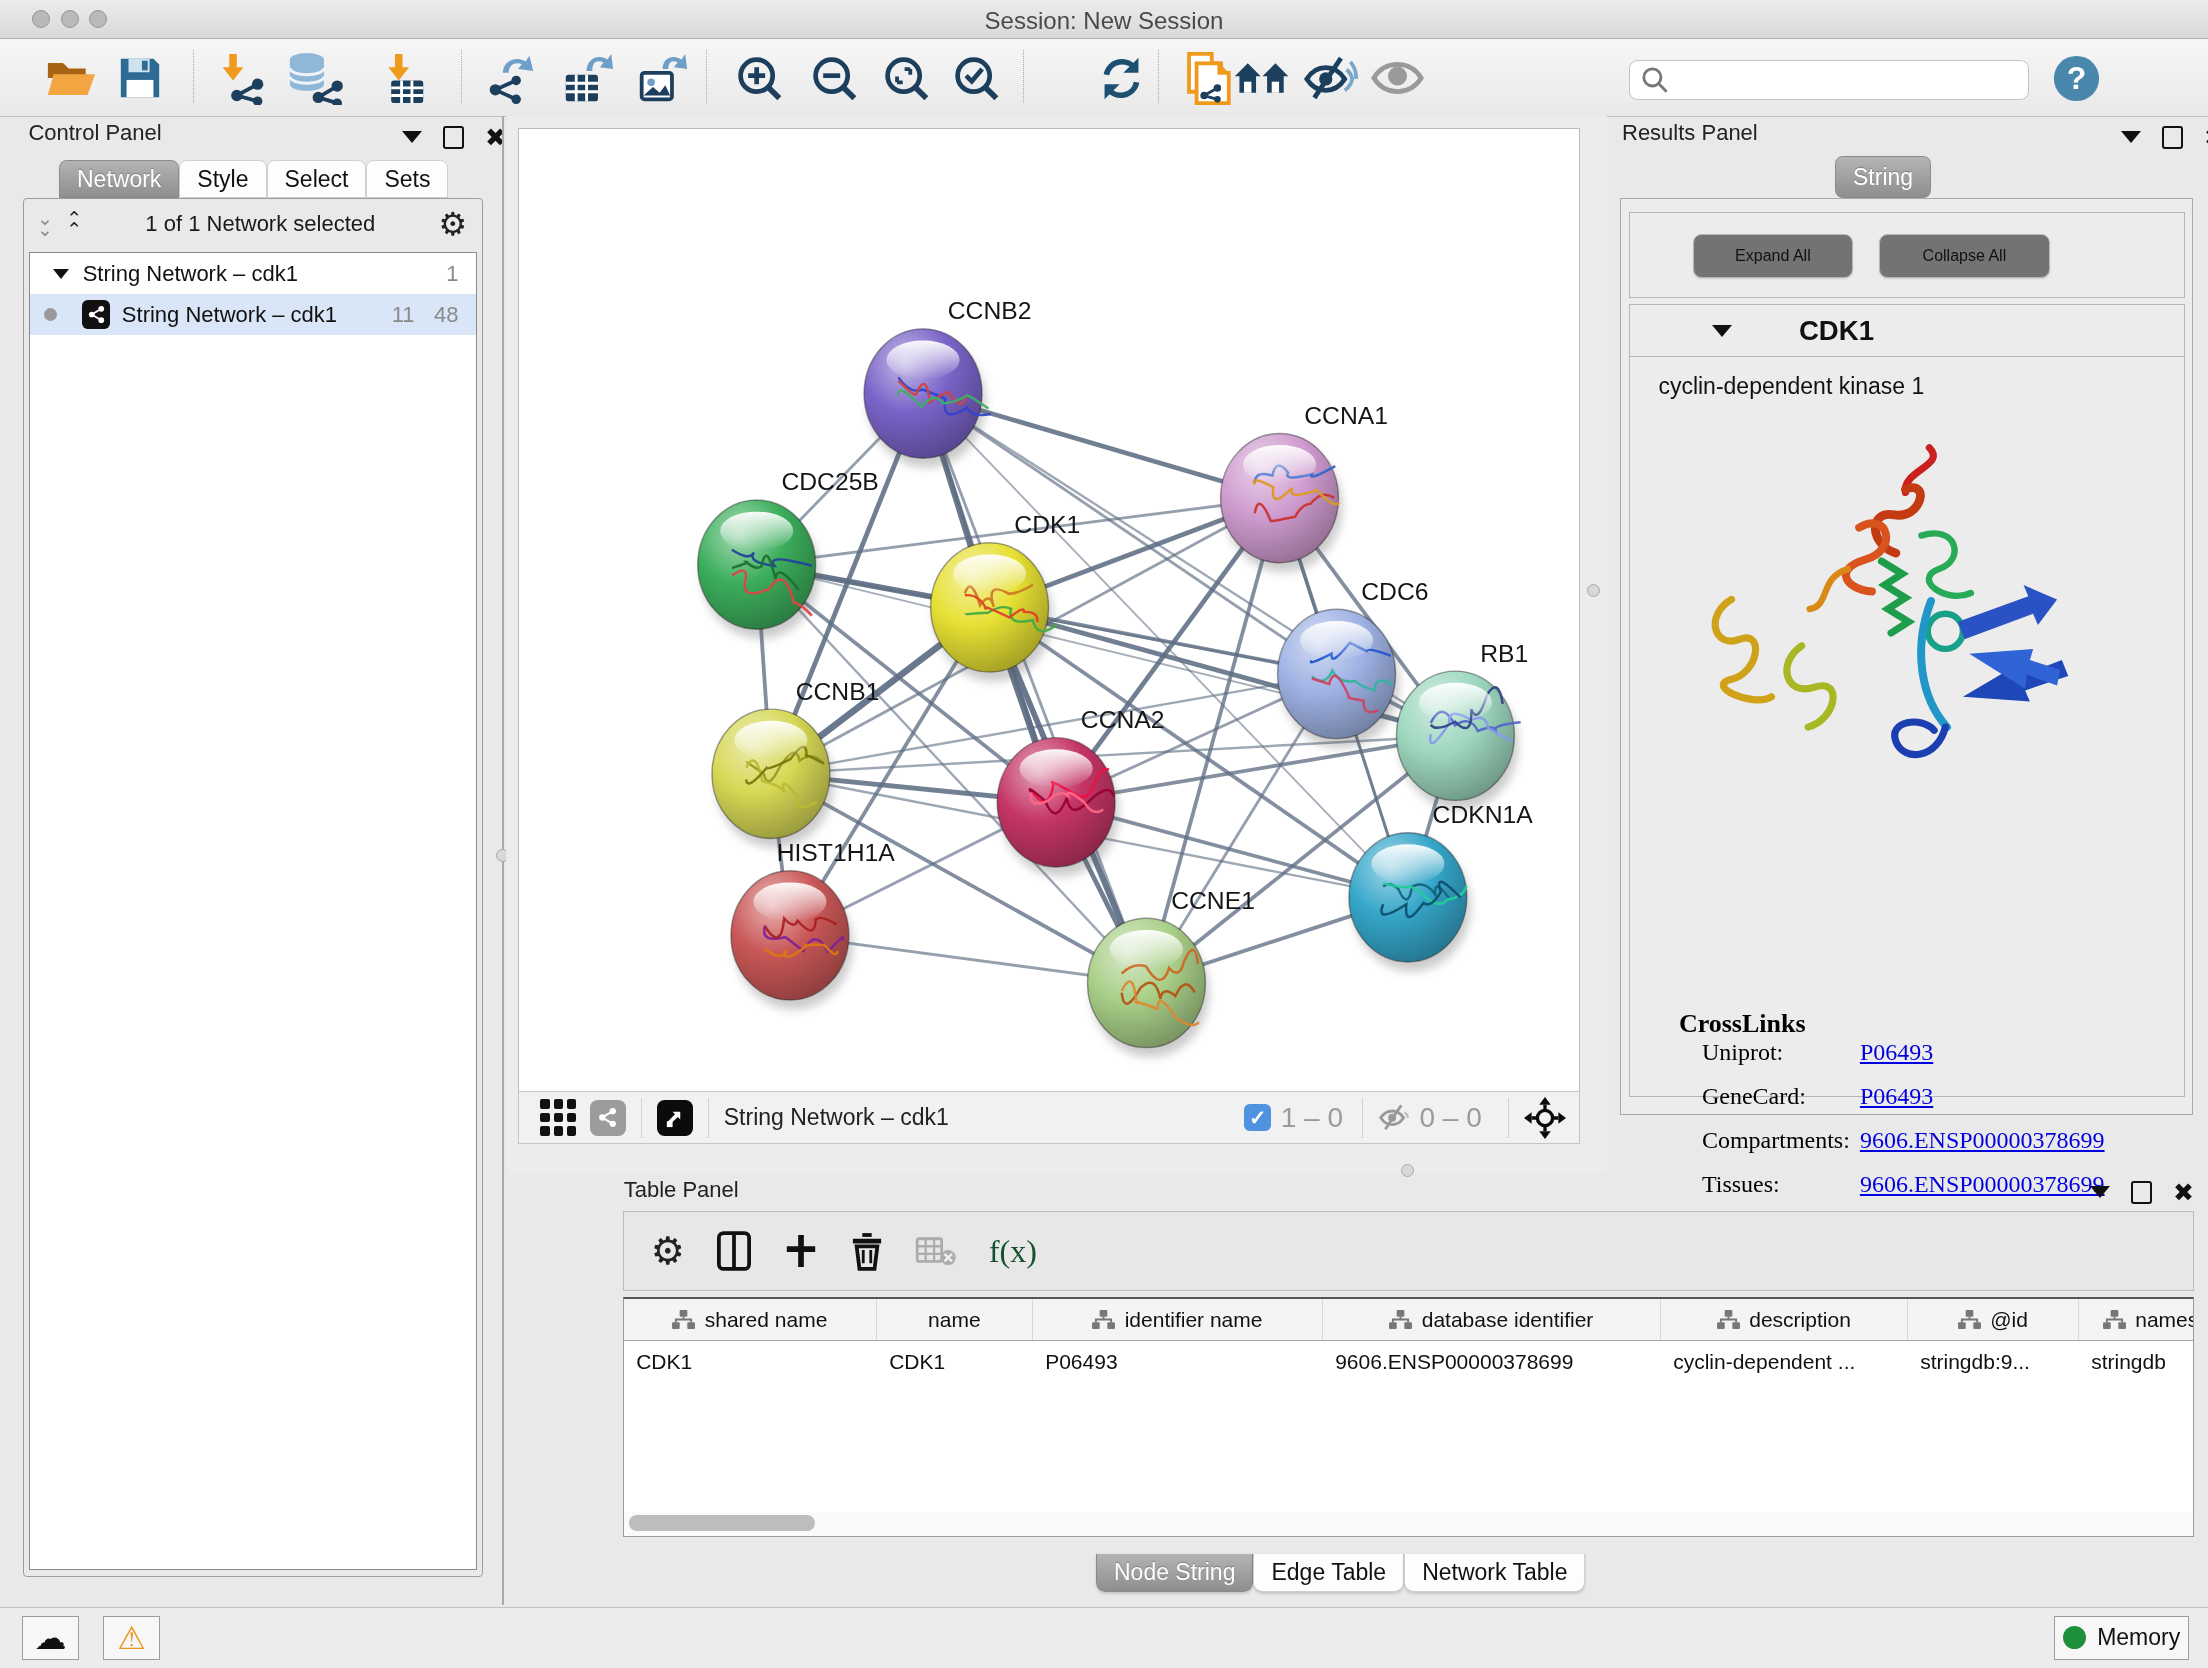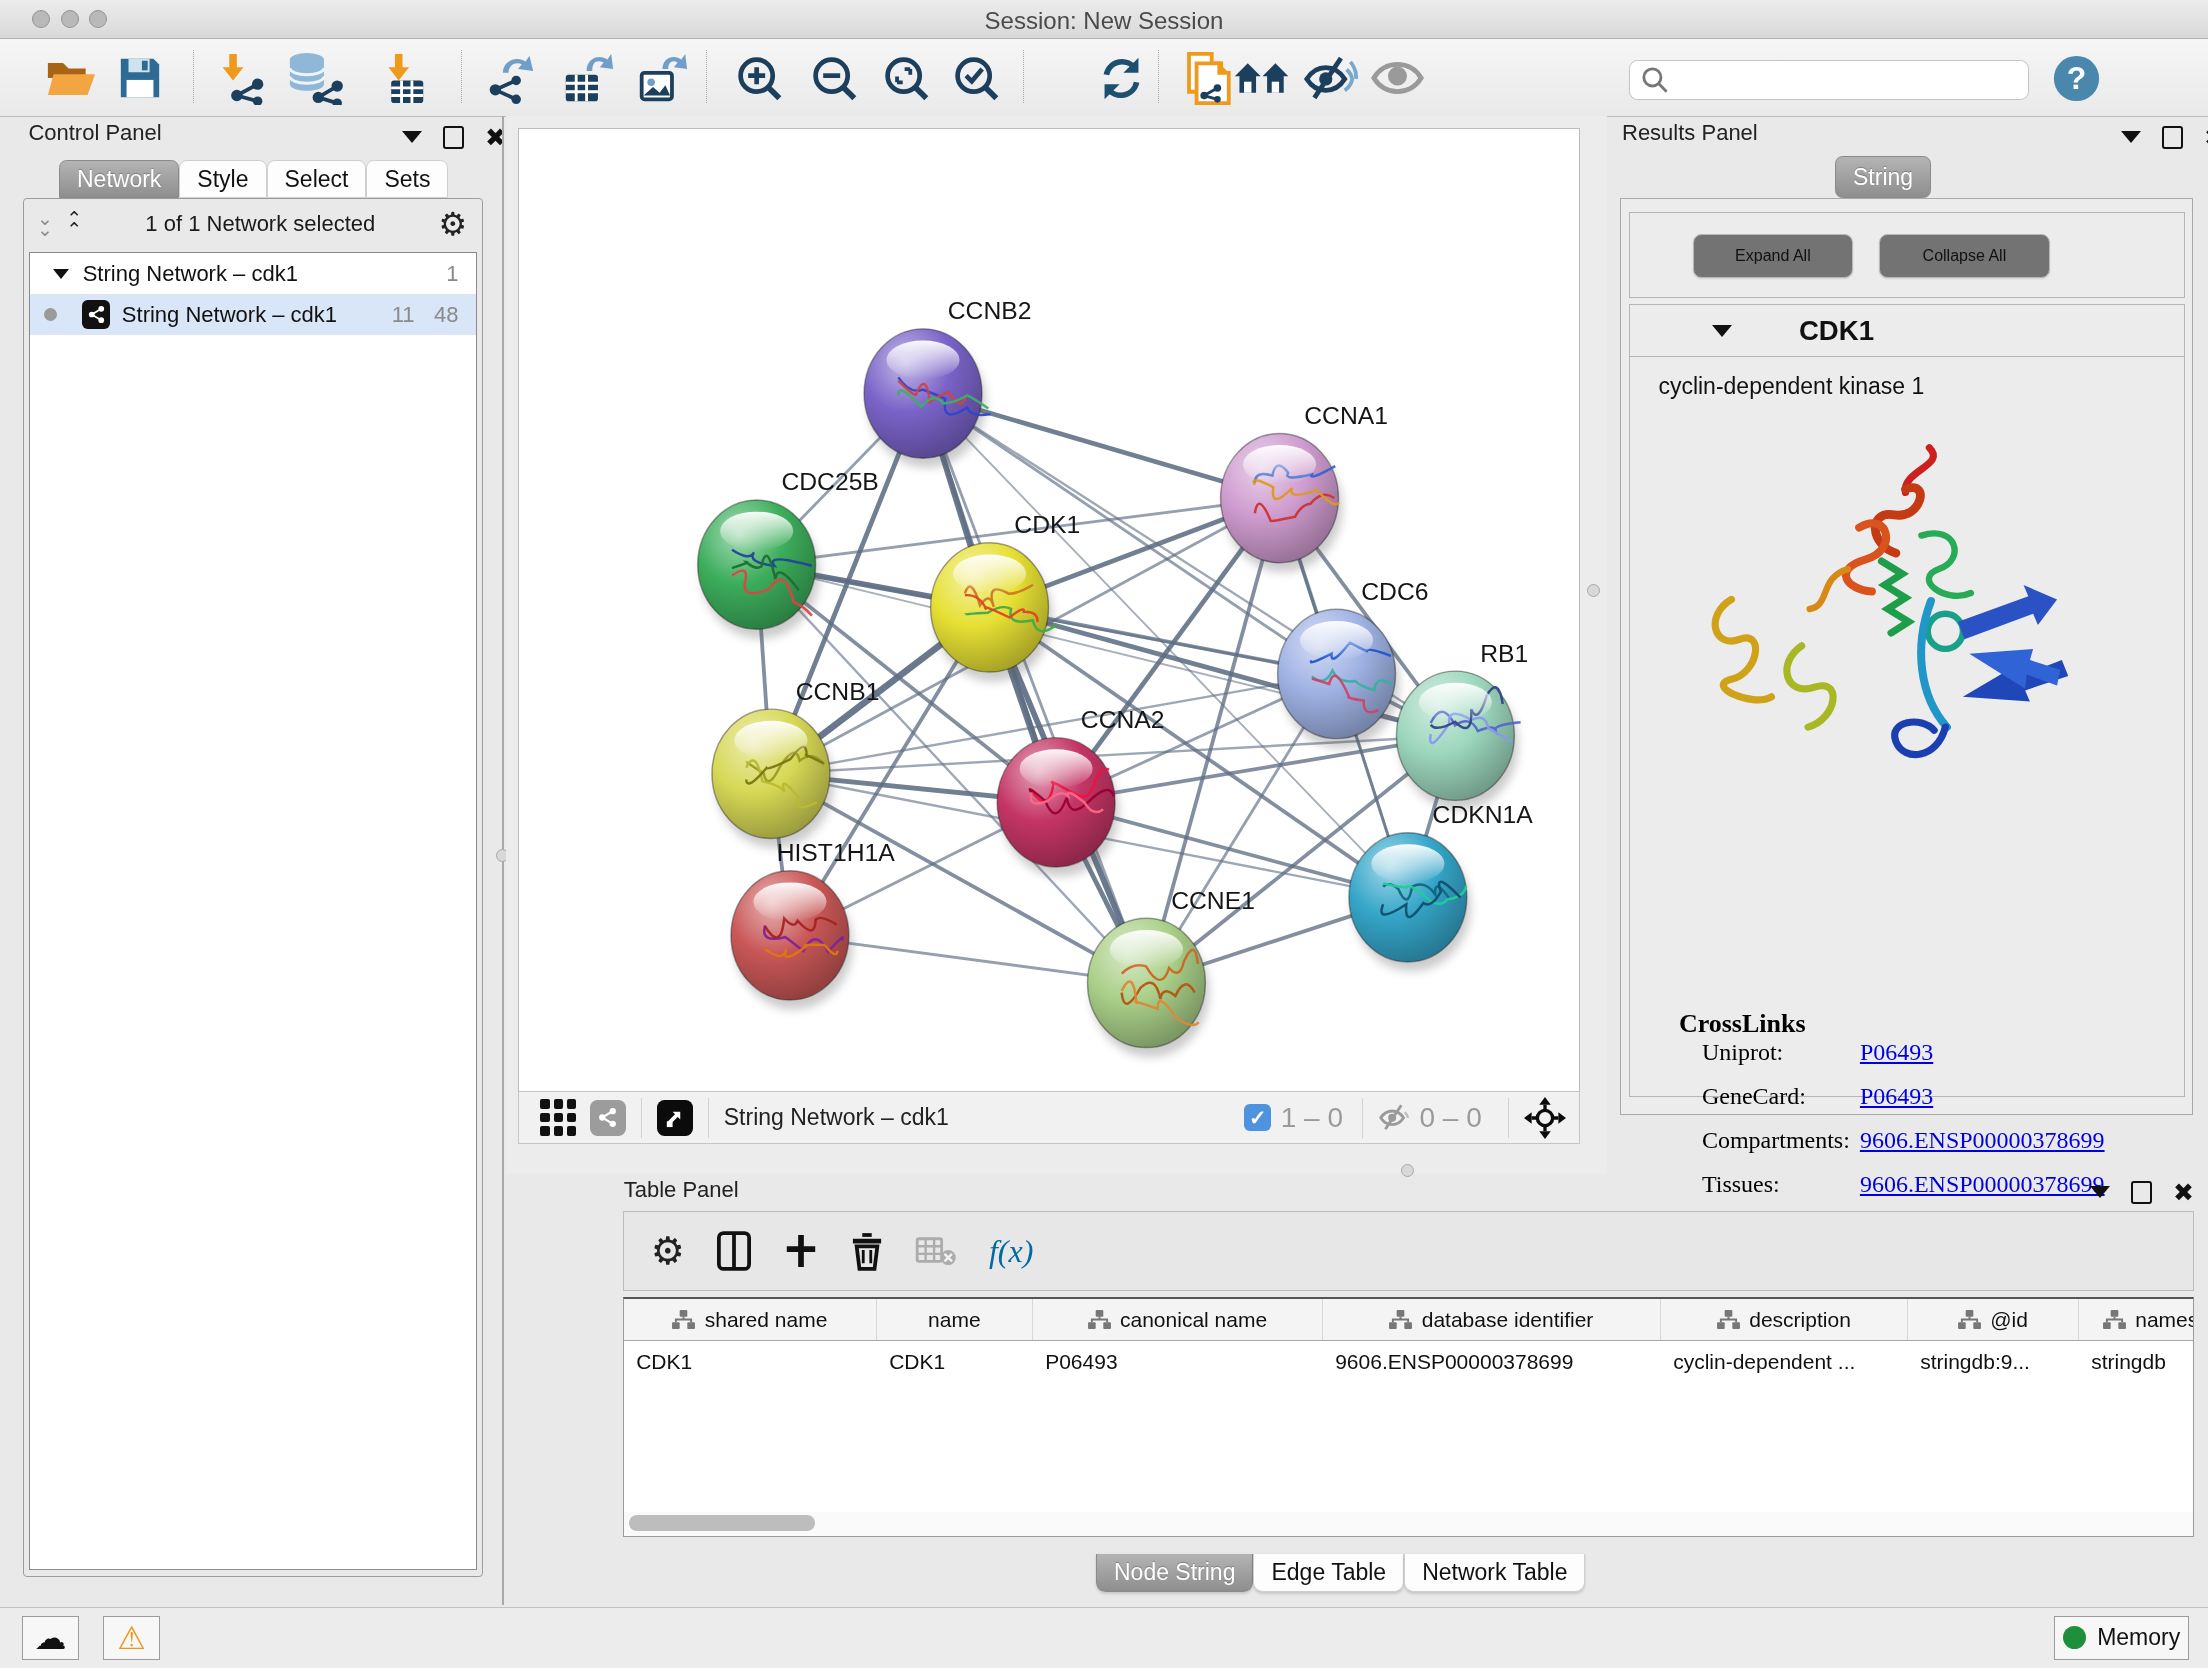--- a/index.html
+++ b/index.html
@@ -95,21 +95,21 @@
   #tp-header{display:flex;height:41px;background:#f4f4f4;border-bottom:1.9px solid #a8a8a8;}
   .th{display:flex;align-items:center;justify-content:center;gap:9.5px;font-size:21px;color:#111;
     border-right:1.9px solid #d8d8d8;box-sizing:border-box;flex:none;}
   #tp-row{display:flex;height:41px;}
   .td{font-size:21px;color:#111;padding-left:12.4px;display:flex;align-items:center;
     box-sizing:border-box;flex:none;white-space:nowrap;overflow:hidden;}
   #tp-hscroll{position:absolute;left:4.8px;top:335px;width:1571px;height:25px;background:#fafafa;
     border:1.9px solid #9a9a9a;border-top:none;box-sizing:border-box;}
   #tp-thumb{position:absolute;left:5.7px;top:2.9px;width:186px;height:16px;border-radius:8.6px;background:#bdbdbd;}
   #tp-tabs{position:absolute;left:478px;top:377px;display:flex;}
-  .fx{font-family:"Liberation Serif",serif;font-style:italic;font-size:32px;color:#0369a1;}
+  .fx{font-family:"Liberation Serif",serif;font-size:32px;color:#14532d;}
   
   #status-bar{position:absolute;left:0;top:1607px;width:2208px;height:61px;background:#ececec;
     border-top:1.9px solid #c2c2c2;}
   .sb-btn{position:absolute;top:7.6px;height:44px;background:#f7f7f7;border:1.9px solid #9c9c9c;
     display:flex;align-items:center;justify-content:center;box-sizing:border-box;}
   .glyph{font-family:"DejaVu Sans",sans-serif;}
   .gear-glyph{font-size:32px;color:#222;line-height:1;}
   .chev{font-size:19px;line-height:.55;}
   svg{display:block;}
 </style>
@@ -740,21 +740,21 @@
           <span>
             <svg width="23" height="21" viewBox="0 0 24 22">
               <g fill="#777">
                 <rect x="8" y="1" width="8" height="7" rx="1"></rect>
                 <rect x="0" y="14" width="8" height="7" rx="1"></rect>
                 <rect x="16" y="14" width="8" height="7" rx="1"></rect>
               </g>
               <path d="M12 8 v3 M4 14 v-3 h16 v3" stroke="#777" stroke-width="2" fill="none"></path>
             </svg>
           </span>
-          <span>canonical name</span>
+          <span>identifier name</span>
         </div>
         <div class="th" style="width: 338px; text-align: center;">
           <span>
             <svg width="23" height="21" viewBox="0 0 24 22">
               <g fill="#777">
                 <rect x="8" y="1" width="8" height="7" rx="1"></rect>
                 <rect x="0" y="14" width="8" height="7" rx="1"></rect>
                 <rect x="16" y="14" width="8" height="7" rx="1"></rect>
               </g>
               <path d="M12 8 v3 M4 14 v-3 h16 v3" stroke="#777" stroke-width="2" fill="none"></path>

